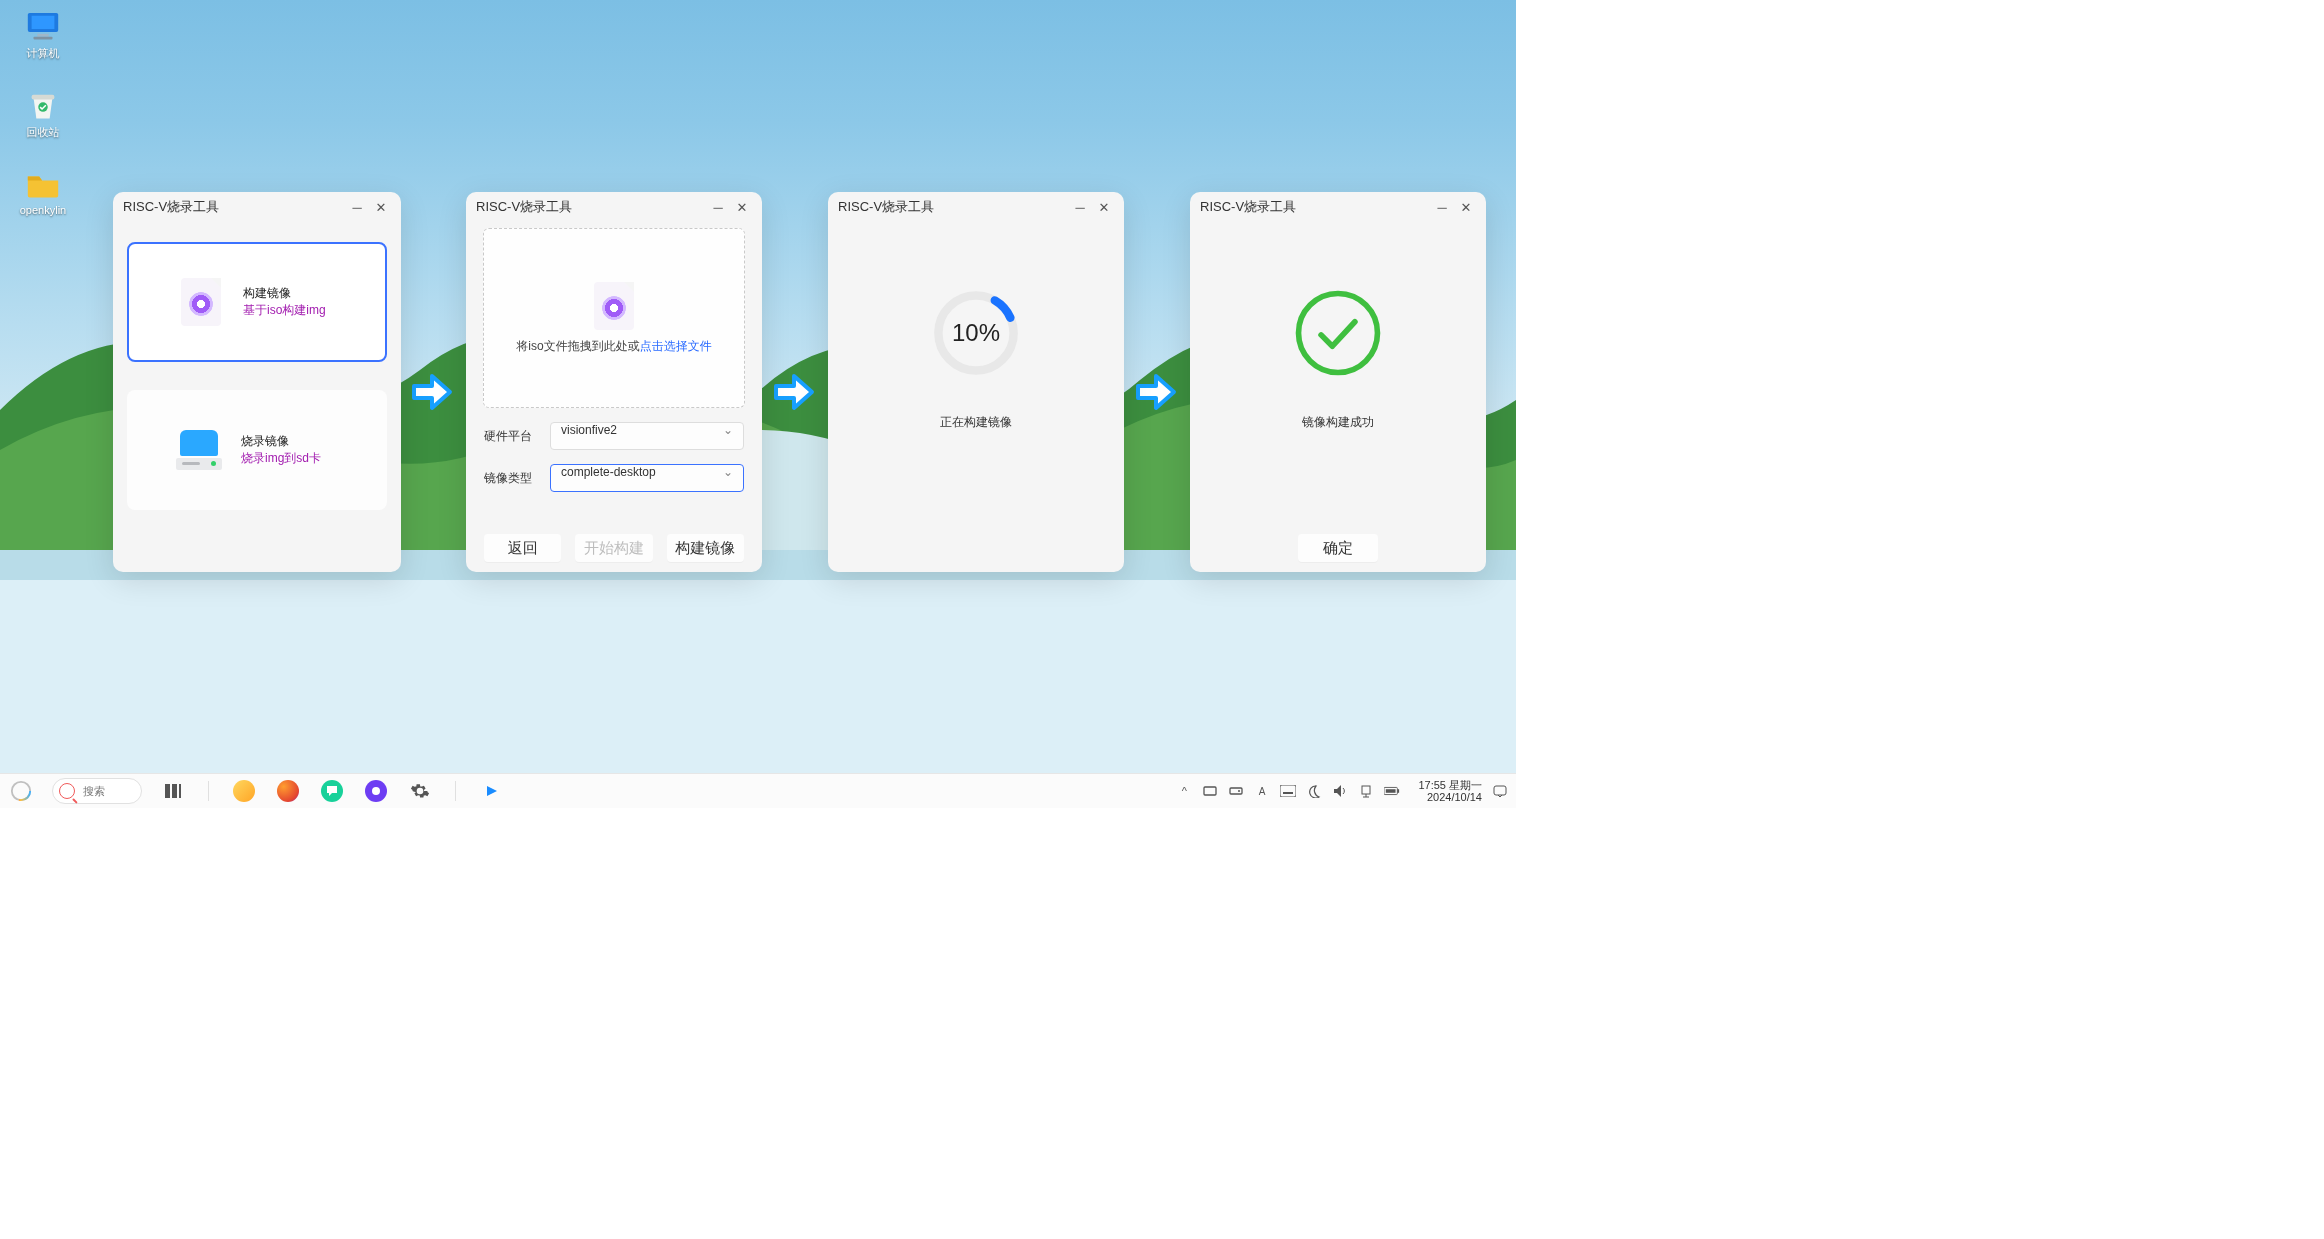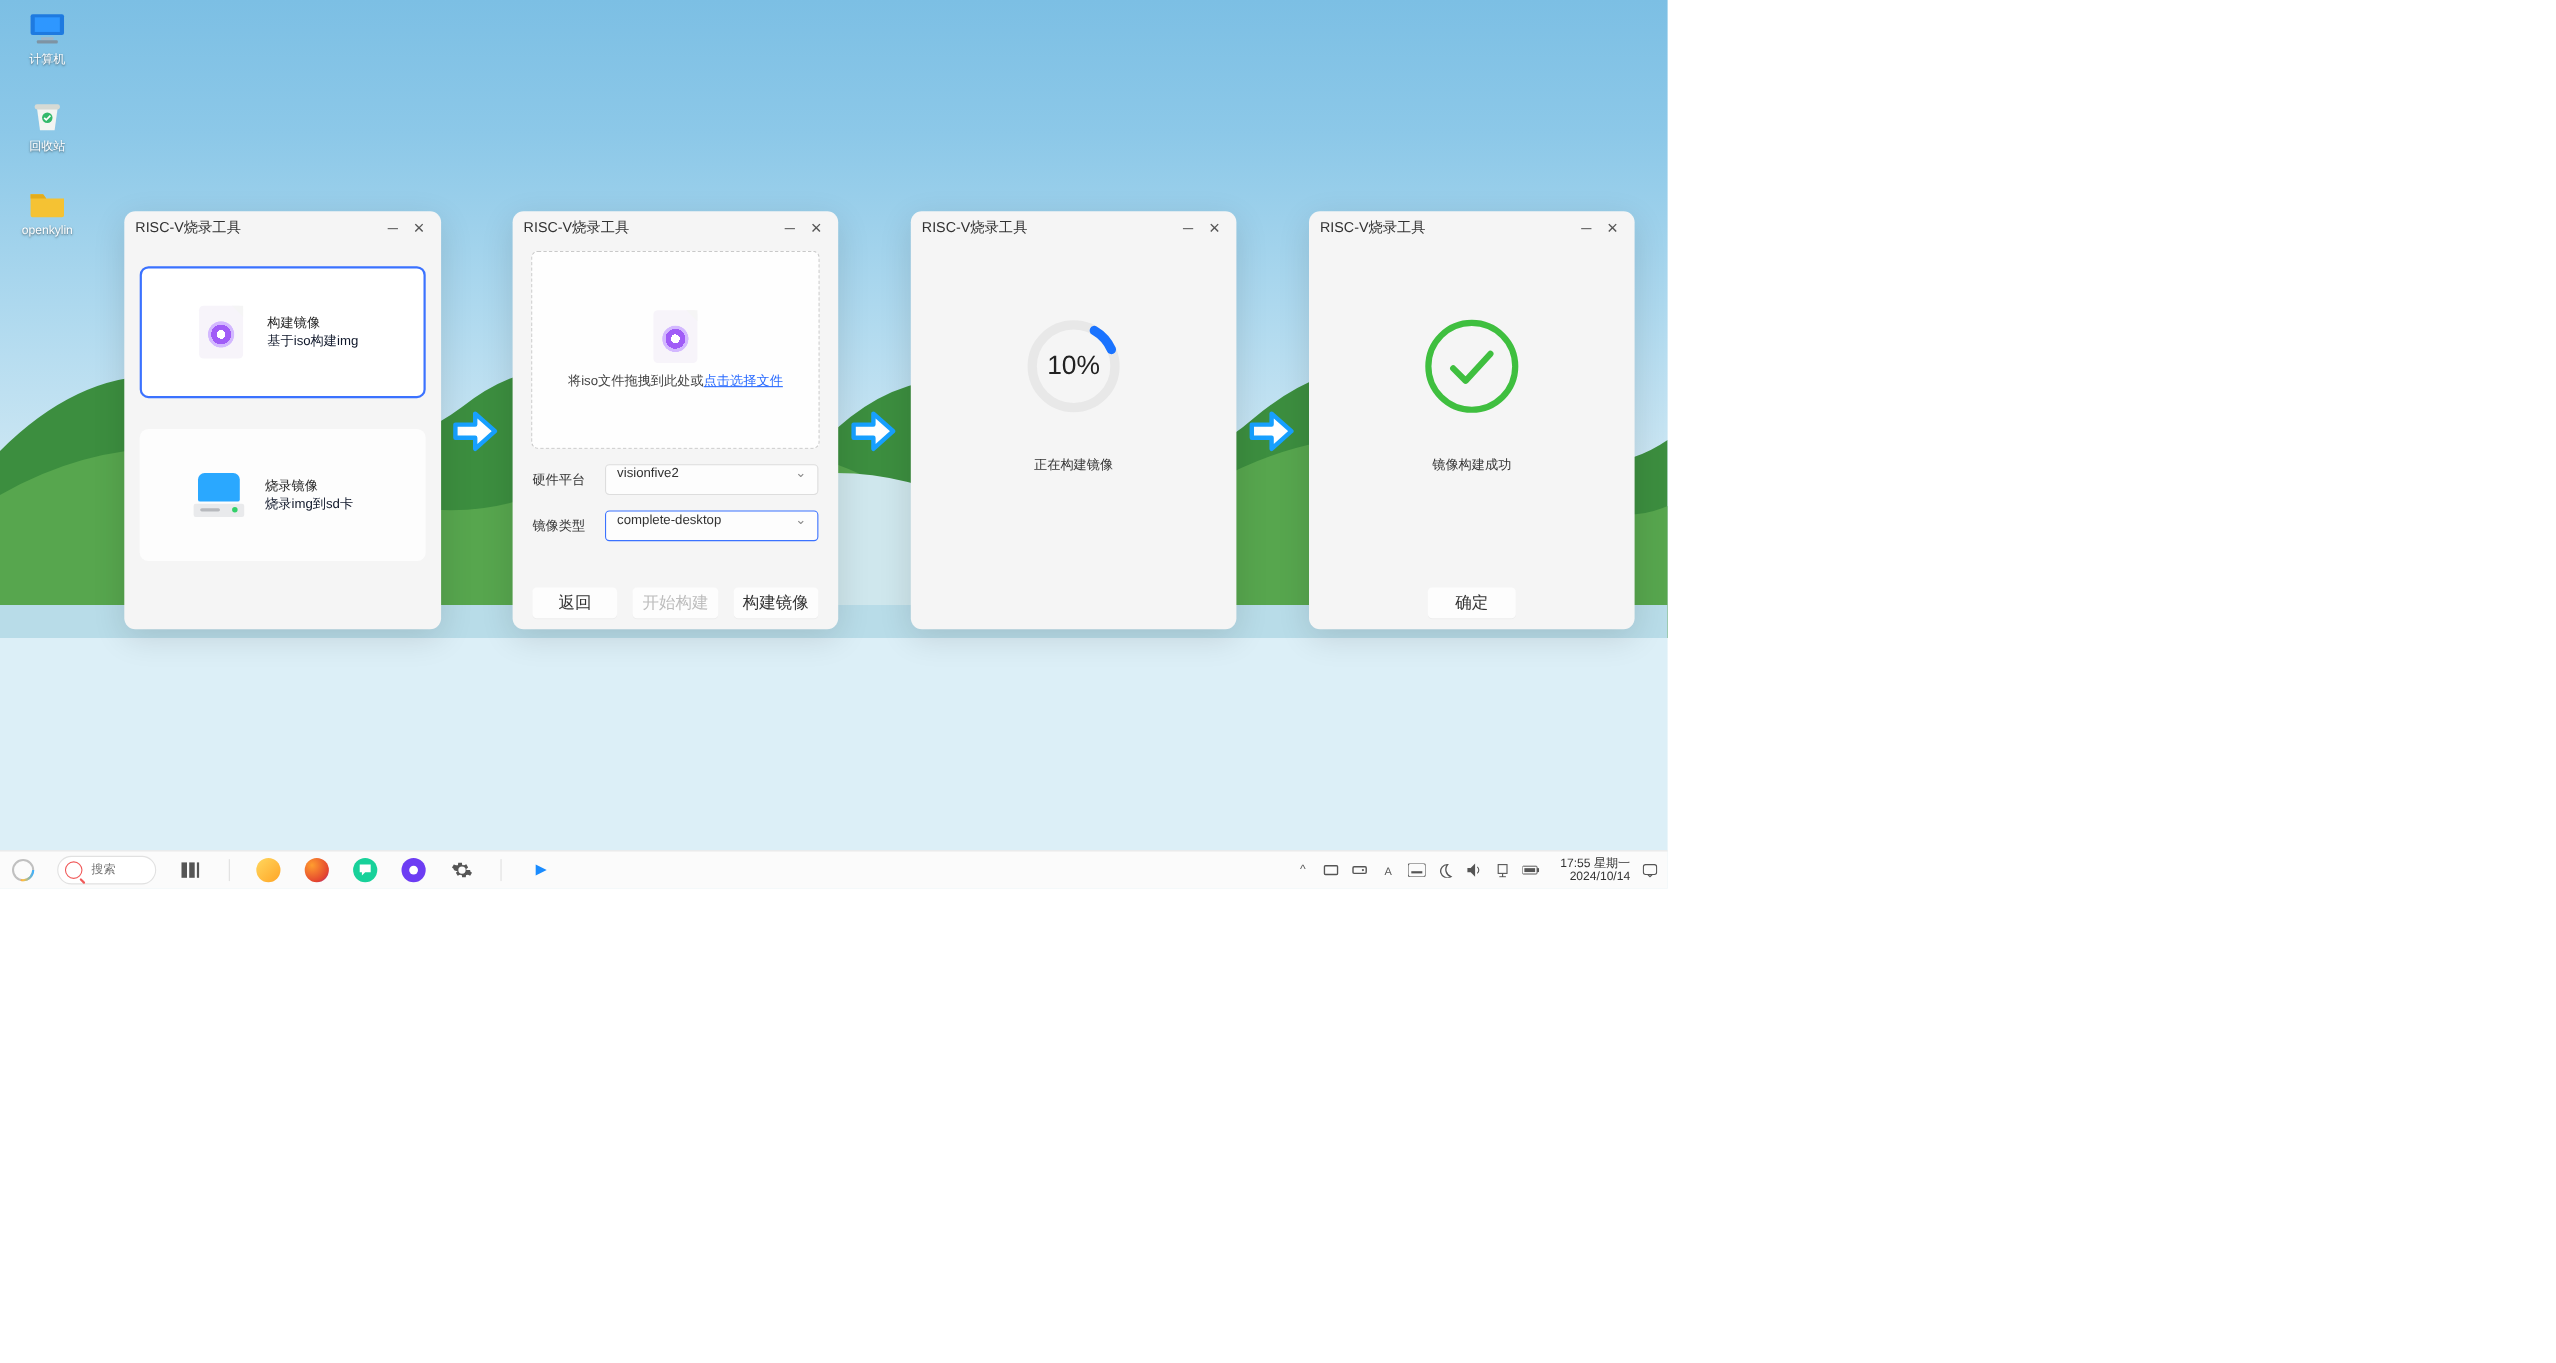--- a/index.html
+++ b/index.html
@@ -27,21 +27,21 @@
 .titlebar .sp{flex:1}
 .winctl{width:20px;height:20px;display:flex;align-items:center;justify-content:center;cursor:pointer;color:#555;margin-left:4px}
 .body{flex:1;display:flex;flex-direction:column;align-items:center;padding:0 10px 10px}
 
 
 .card{width:260px;height:120px;border-radius:8px;background:#fdfdfd;display:flex;align-items:center;gap:16px;padding-left:46px;box-sizing:border-box;cursor:pointer}
 .card.sel{border:2px solid #3b72ff;background:#fff}
 .card-ic{width:52px;height:52px;display:flex;align-items:center;justify-content:center}
 .ct{display:flex;flex-direction:column;font-size:12px}
 .ct .t{color:#222}
-.ct .d{color:#0f172a}
+.ct .d{color:#a21caf}
 
 
 .isofile{position:relative;width:40px;height:48px;background:#f7f4fa;border-radius:4px}
 .isofile::before{content:"";position:absolute;right:0;top:0;border-style:solid;border-width:0 10px 10px 0;border-color:transparent #f5f5f5 transparent transparent}
 .isofile .disc{position:absolute;left:50%;top:55%;transform:translate(-50%,-50%);width:24px;height:24px;border-radius:50%;
   background:radial-gradient(circle at 50% 50%,#fff 0 4px,#a05cf7 4px 9px,#d3b8ff 9px 12px,#e9dcff 12px)}
 
 
 .drive{width:50px;height:40px;position:relative}
 .drive .top{position:absolute;left:6px;right:6px;top:0;height:26px;background:#2aa8ff;border-radius:6px 6px 2px 2px}
@@ -49,21 +49,21 @@
 .drive .led{position:absolute;right:8px;bottom:4px;width:5px;height:5px;border-radius:50%;background:#33d06a}
 .drive .slot{position:absolute;left:8px;bottom:5px;width:18px;height:3px;background:#b7b9bd;border-radius:2px}
 
 
 .arrow{position:absolute;width:44px;height:44px;display:flex;align-items:center;justify-content:center}
 .arrow svg{width:100%;height:100%}
 
 
 .dropzone{width:260px;height:178px;border:1px dashed #c9c9c9;border-radius:6px;background:#fefefe;display:flex;flex-direction:column;align-items:center;justify-content:center;gap:8px;margin-top:6px}
 .dropzone .hint{font-size:12px;color:#444}
-.dropzone a{color:#2a6bff;text-decoration:underline;cursor:pointer}
+.dropzone a{color:#2a6bff;cursor:pointer}
 .formrow{width:260px;margin-top:14px;display:flex;align-items:center;gap:18px}
 .formrow label{width:48px;font-size:12px;color:#333}
 .select{flex:1;height:26px;border-radius:4px;background:#fdfdfd;border:1px solid #ddd;display:flex;align-items:flex-start;padding:0 10px;justify-content:space-between;cursor:pointer;font-size:12px;color:#333}
 .select.sel{border:1px solid #3b72ff}
 .select .chev{color:#888}
 .btnrow{width:260px;display:flex;gap:14px;margin-top:auto;padding-top:14px}
 .btn{flex:1;height:28px;border-radius:4px;background:#fdfdfd;border:none;font-size:15px;color:#333;cursor:pointer;box-shadow:0 1px 0 rgba(0,0,0,.03)}
 .btn.disabled{color:#bdbdbd;cursor:default}
 
 

